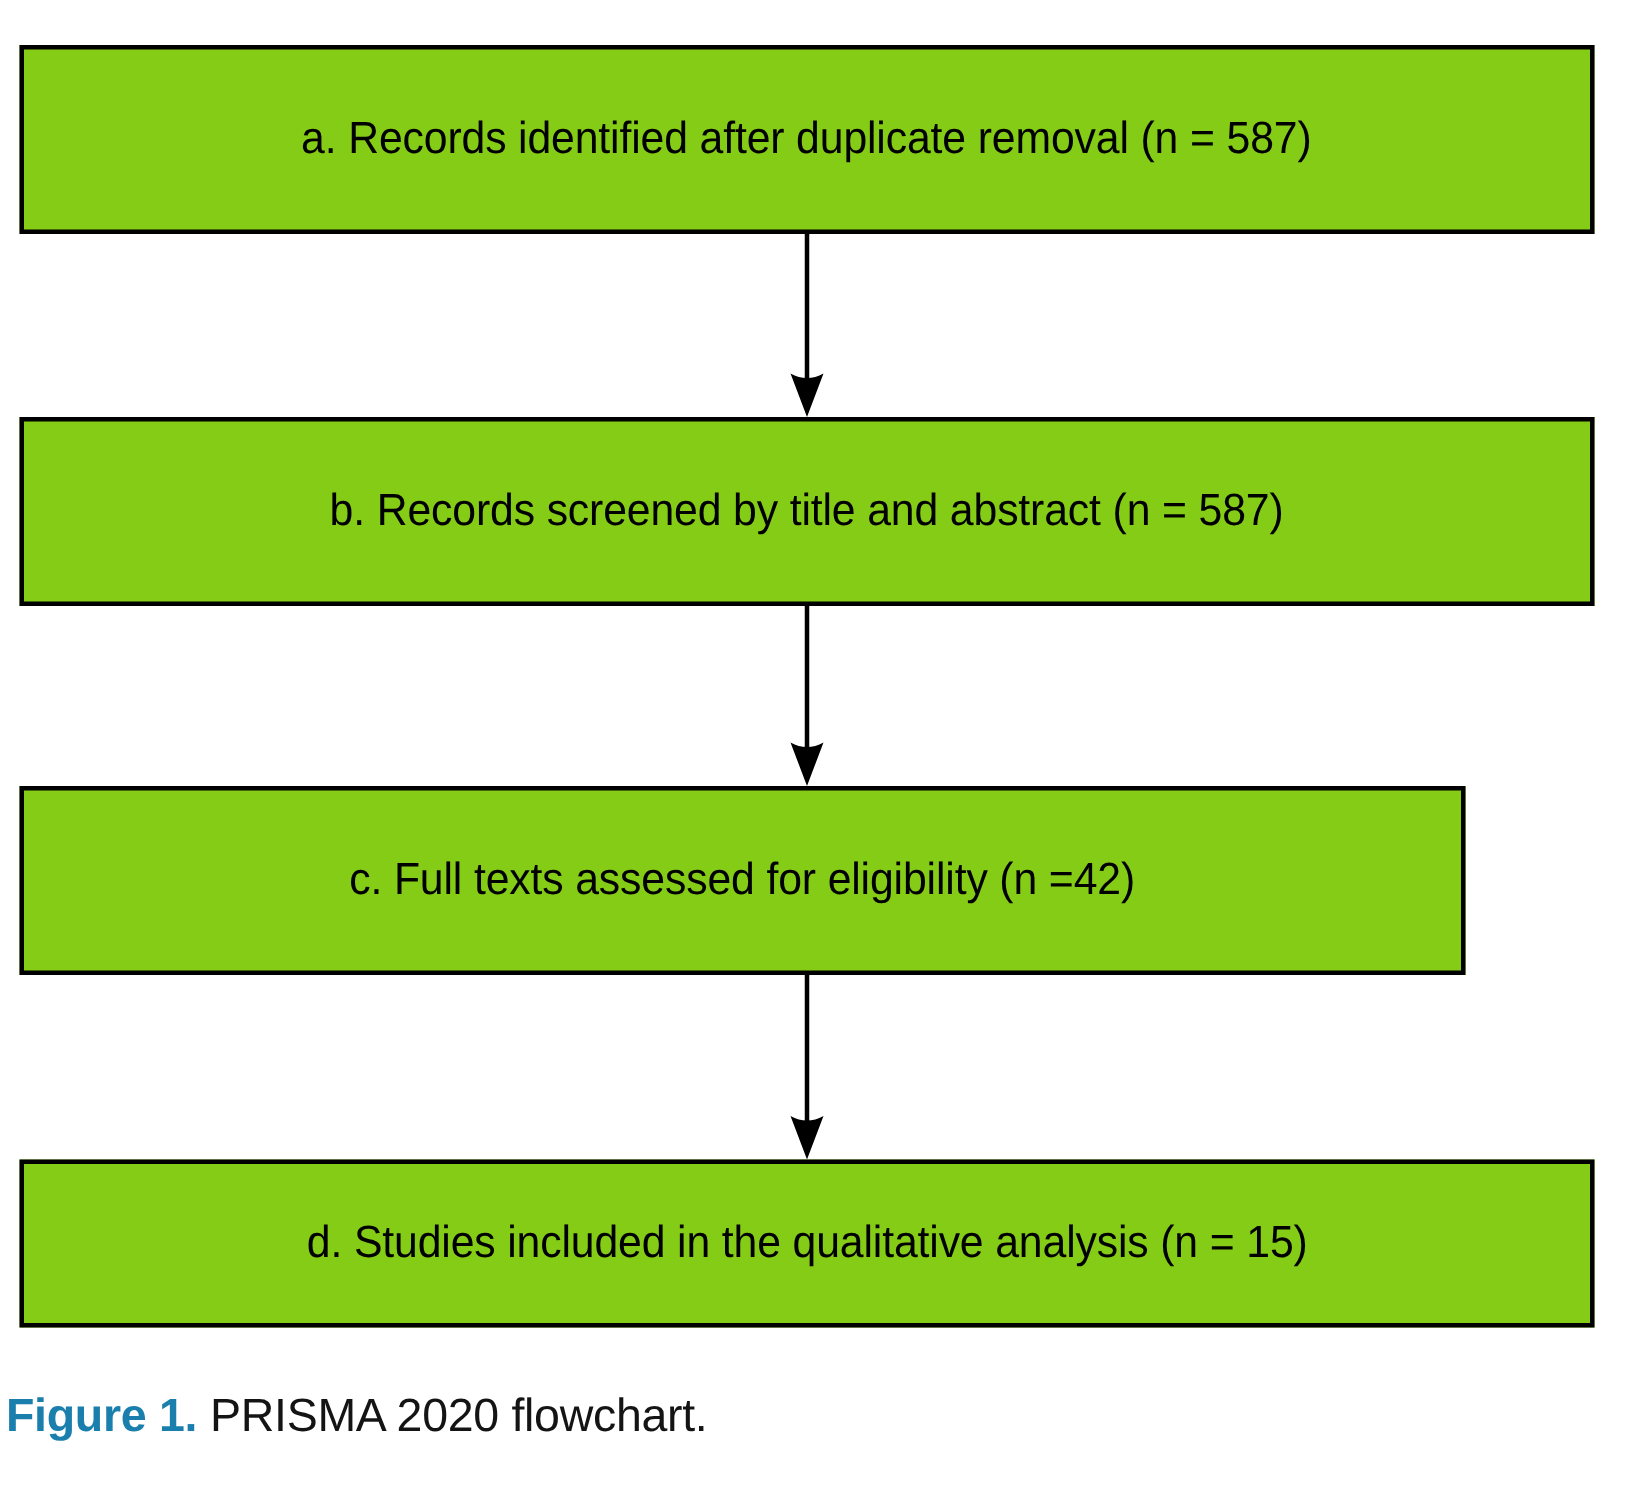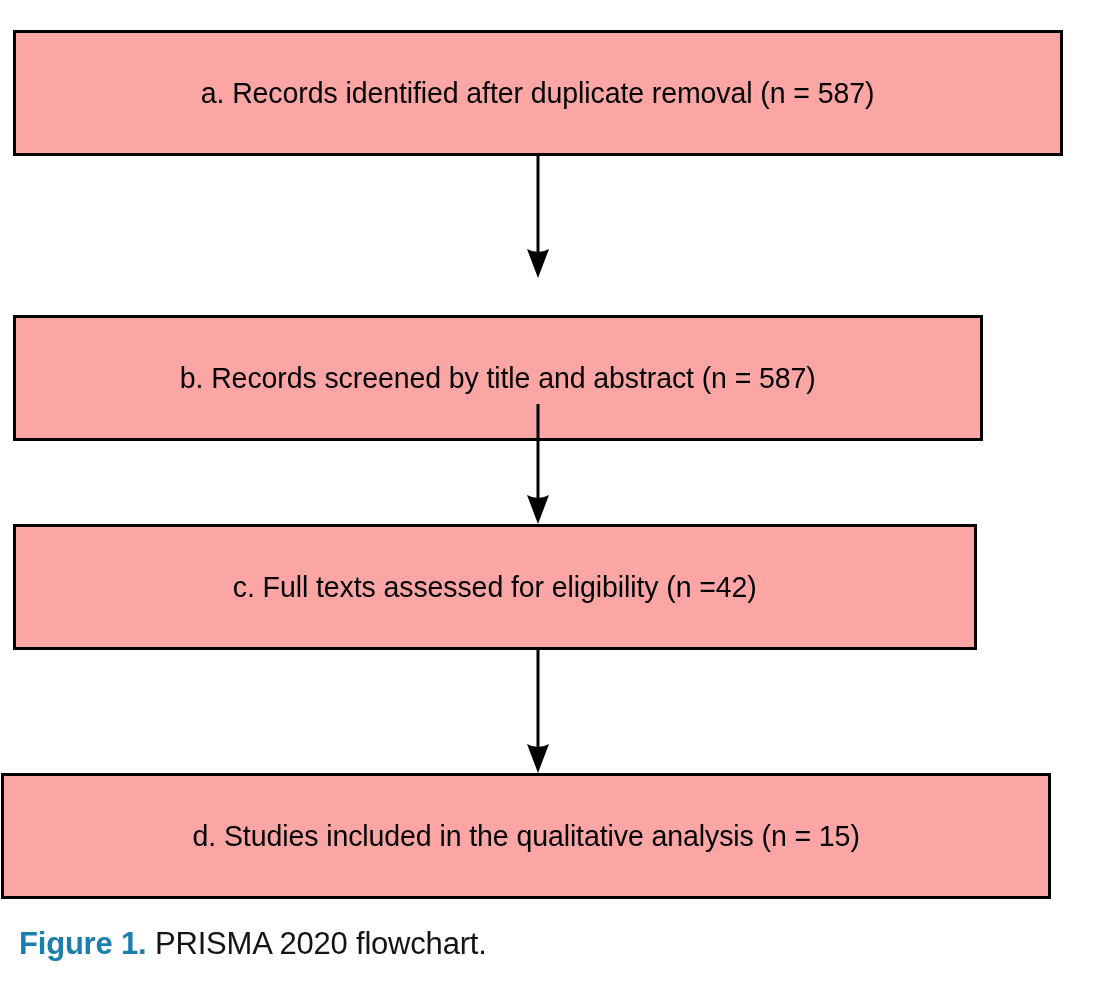--- a/index.html
+++ b/index.html
@@ -21,59 +21,59 @@
     left: 0;
     top: 0;
     width: 1101px;
     height: 1005px;
   }
 
   
   .flow-box {
     position: absolute;
     box-sizing: border-box;
-    background: #fca5a5;
+    background: #84cc16;
     border: 3px solid #000000;
     display: flex;
     align-items: center;
     justify-content: center;
     text-align: center;
   }
   .flow-box-label {
     font-size: 30px;
     line-height: 1.15;
     color: #000000;
     letter-spacing: -0.1px;
     white-space: nowrap;
     font-stretch: condensed;
     transform: scaleX(0.95);
     transform-origin: center center;
   }
 
   .box-a { left: 13px;  top: 30px;  width: 1050px; height: 126px; }
-  .box-b { left: 13px;  top: 278px; width: 970px; height: 126px; margin-top: 37px; }
+  .box-b { left: 13px;  top: 278px; width: 1050px; height: 126px; }
   .box-c { left: 13px;  top: 524px; width: 964px; height: 126px; }
-  .box-d { left: 1px;  top: 773px; width: 1050px; height: 126px; }
+  .box-d { left: 13px;  top: 773px; width: 1050px; height: 112px; }
 
   
   .connector {
     position: absolute;
     left: 525px;
     width: 26px;
   }
   .connector svg { display: block; }
 
   .conn-1 { top: 156px; height: 122px; }
   .conn-2 { top: 404px; height: 120px; }
   .conn-3 { top: 650px; height: 123px; }
 
   
   .figure-caption {
     position: absolute;
-    left: 19px;
+    left: 4px;
     top: 925px;
     width: 1060px;
     font-size: 31px;
     line-height: 1.2;
     color: #1a1a1a;
     white-space: nowrap;
     font-stretch: condensed;
   }
   .caption-prefix {
     font-weight: bold;

